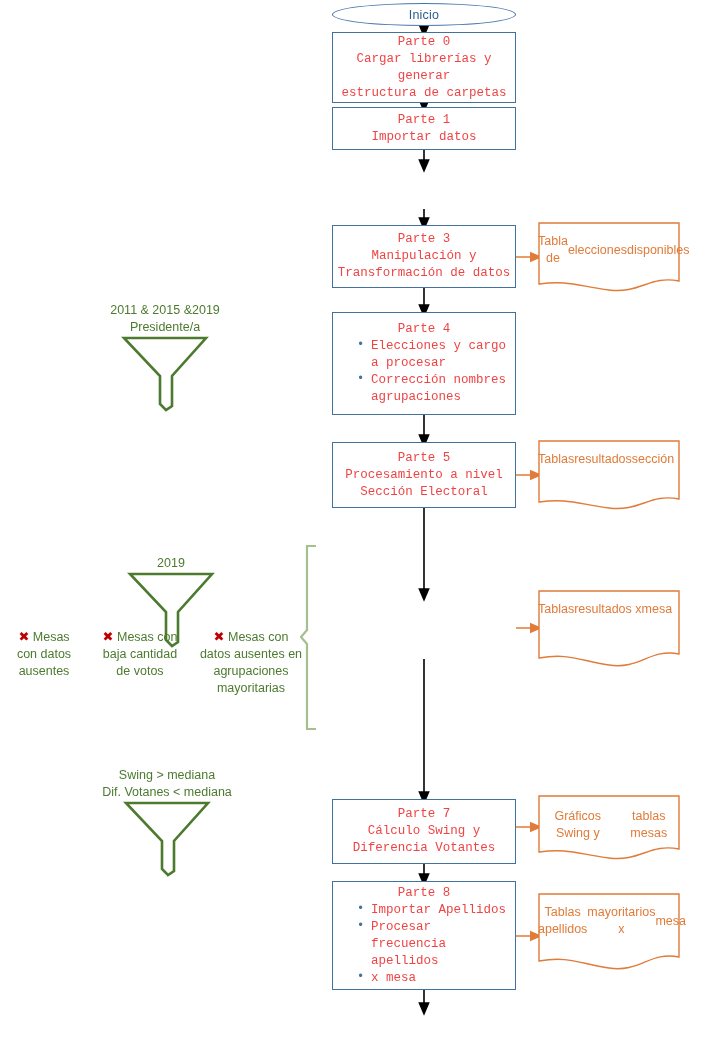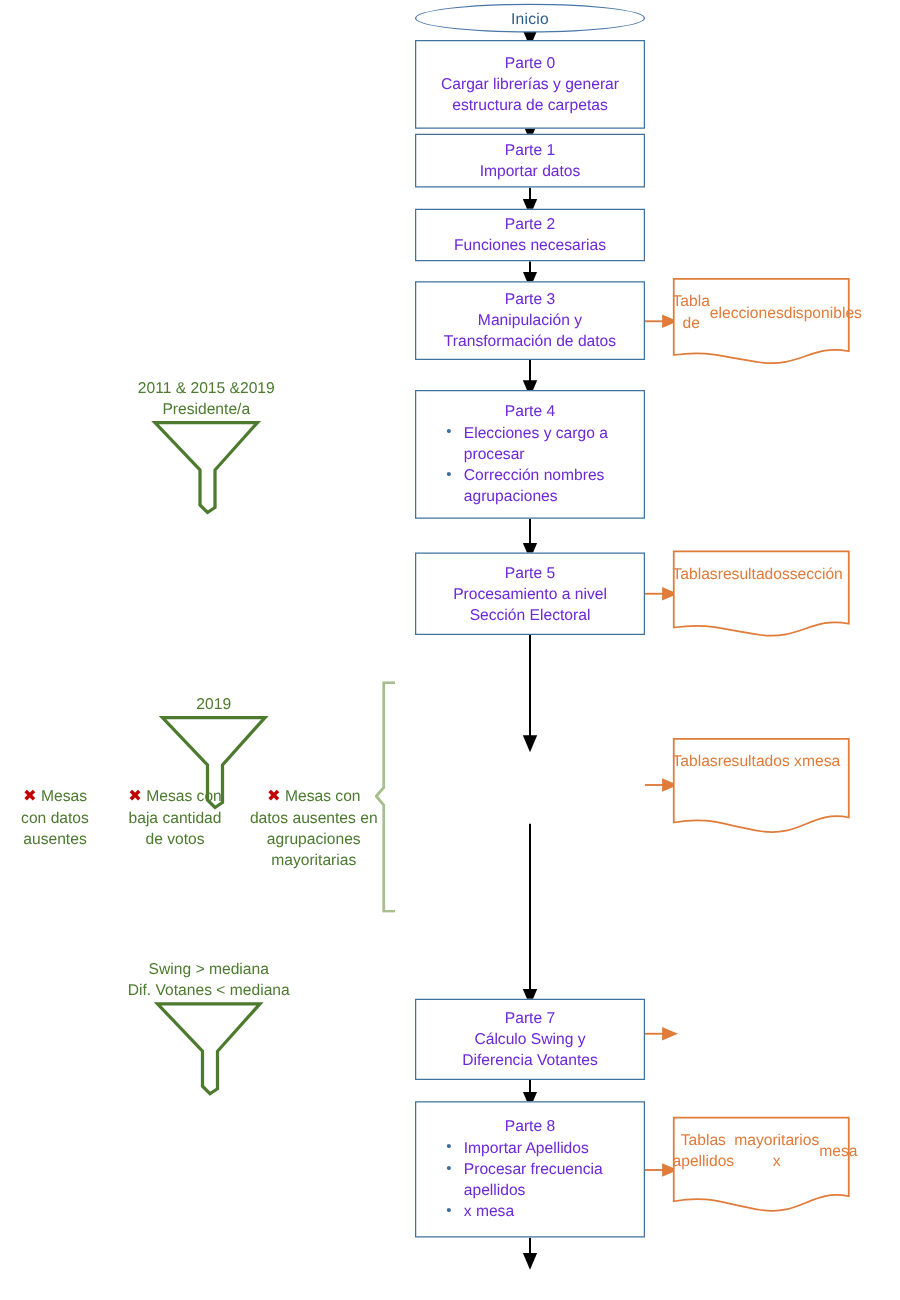--- a/index.html
+++ b/index.html
@@ -19,24 +19,24 @@
     position:absolute;box-sizing:border-box;
     border:1px solid #4876A8;border-radius:50%;
     background:#fff;color:#2E5C8A;
     display:flex;align-items:center;justify-content:center;
     font-size:12.5px;letter-spacing:.2px;
   }
 
   
   .proc{
     position:absolute;box-sizing:border-box;
-    border:1px solid #41719C;background:#fff;color:#6d28d9;
+    border:1px solid #41719C;background:#fff;color:#ef4444;
     font-size:12.5px;line-height:17px;
     display:flex;flex-direction:column;align-items:center;
-    justify-content:center;padding:3px 4px;
+    justify-content:center;padding:3px 4px;font-family:Liberation Mono, monospace;
   }
   .proc .ttl{display:block;text-align:center;}
   .proc .sub{display:block;text-align:center;}
   .proc ul{
     margin:0;padding:0 0 0 20px;list-style:none;
     align-self:stretch;text-align:left;
   }
   .proc ul li{position:relative;padding-left:14px;}
   .proc ul li::before{
     content:"\2022";position:absolute;left:0;top:-1px;
@@ -121,24 +121,20 @@
     <span class="ttl">Parte 0</span>
     <span class="sub">Cargar librerías y generar</span>
     <span class="sub">estructura de carpetas</span>
   </div>
 
   <div class="proc" style="left:332px;top:107px;width:184px;height:43px;">
     <span class="ttl">Parte 1</span>
     <span class="sub">Importar  datos</span>
   </div>
 
-  <div class="proc" style="left:332px;top:167px;width:184px;height:42px;">
-    <span class="ttl">Parte 2</span>
-    <span class="sub">Funciones necesarias</span>
-  </div>
 
   <div class="proc" style="left:332px;top:225px;width:184px;height:63px;">
     <span class="ttl">Parte 3</span>
     <span class="sub">Manipulación y</span>
     <span class="sub">Transformación de datos</span>
   </div>
 
   <div class="proc" style="left:332px;top:312px;width:184px;height:103px;align-items:flex-start;justify-content:center;">
     <span class="ttl" style="align-self:center;">Parte 4</span>
     <ul>
@@ -195,20 +191,29 @@
     <svg width="142" height="80" viewBox="0 0 142 80" preserveAspectRatio="none">
       <path d="M1,1 L141,1 L141,64 C112,58 102,80 71,75 C40,70 30,63 1,68 Z" fill="#fff" stroke="#E07B39" stroke-width="1.4"></path>
     </svg>
     <div class="dtxt">
       <span>Tablas</span>
       <span>resultados x</span>
       <span>mesa</span>
     </div>
   </div>
 
+  <div class="docwrap" style="left:538px;top:795px;width:142px;height:67px;">
+    <svg width="142" height="67" viewBox="0 0 142 67" preserveAspectRatio="none">
+      <path d="M1,1 L141,1 L141,54 C112,48 102,67 71,63 C40,59 30,53 1,57 Z" fill="#fff" stroke="#E07B39" stroke-width="1.4"></path>
+    </svg>
+    <div class="dtxt" style="padding-top:13px;">
+      <span>Gráficos Swing y</span>
+      <span>tablas mesas</span>
+    </div>
+  </div>
 
   <div class="docwrap" style="left:538px;top:893px;width:142px;height:80px;">
     <svg width="142" height="80" viewBox="0 0 142 80" preserveAspectRatio="none">
       <path d="M1,1 L141,1 L141,64 C112,58 102,80 71,75 C40,70 30,63 1,68 Z" fill="#fff" stroke="#E07B39" stroke-width="1.4"></path>
     </svg>
     <div class="dtxt">
       <span>Tablas apellidos</span>
       <span>mayoritarios x</span>
       <span>mesa</span>
     </div>

